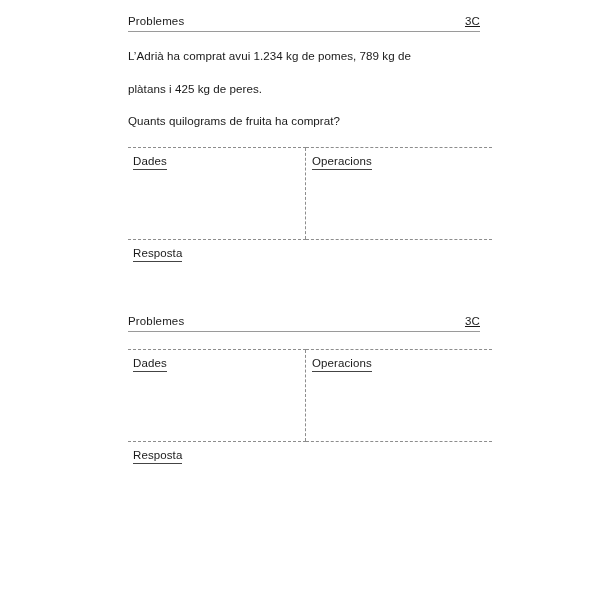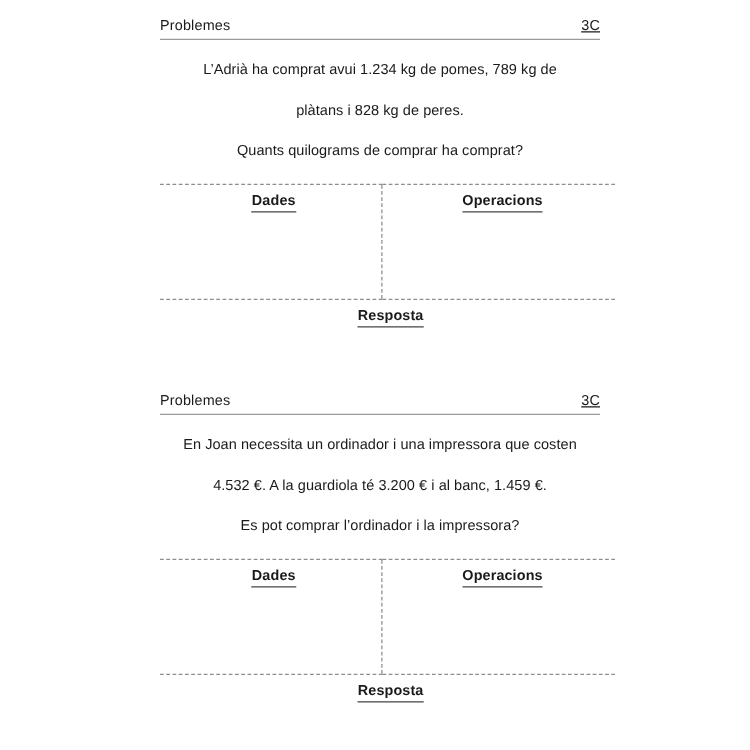--- a/index.html
+++ b/index.html
@@ -13,21 +13,20 @@
     font-family: "Liberation Sans", sans-serif;
     color: #1a1a1a;
     overflow: hidden;
   }
 
   .page {
     width: 600px;
     height: 600px;
     position: relative;
     box-sizing: border-box;
-    text-align: center;
   }
 
   .block {
     position: absolute;
     left: 128px;
     width: 352px;
   }
 
   #block-1 { top: 14px; }
   #block-2 { top: 314px; }
@@ -74,21 +73,20 @@
     vertical-align: top;
   }
 
   .cell-label {
     font-size: 11.5px;
     line-height: 15px;
     display: inline-block;
     border-bottom: 1px solid #444444;
     padding-bottom: 0px;
     letter-spacing: 0.1px;
-    font-weight: bold;
   }
 
   .row-fields td {
     height: 88px;
     border-top: 1px dashed #8d8d8d;
     border-bottom: 1px dashed #8d8d8d;
     padding-top: 3px;
   }
   .cell-dades {
     width: 172px;
@@ -114,22 +112,22 @@
 
   <section class="block" id="block-1">
 
     <div class="worksheet-header">
       <span class="worksheet-title">Problemes</span>
       <span class="worksheet-code">3C</span>
     </div>
 
     <div class="statement">
       <div class="statement-line">L’Adrià ha comprat avui 1.234 kg de pomes, 789 kg de</div>
-      <div class="statement-line">plàtans i 828 kg de peres.</div>
-      <div class="statement-line">Quants quilograms de comprar ha comprat?</div>
+      <div class="statement-line">plàtans i 425 kg de peres.</div>
+      <div class="statement-line">Quants quilograms de fruita ha comprat?</div>
     </div>
 
     <table class="work-table">
       <tbody>
           <tr class="row-fields">
         <td class="cell-dades">
           <span class="cell-label">Dades</span>
           <div class="cell-content"></div>
         </td>
         <td class="cell-operacions">
@@ -148,25 +146,20 @@
 
   </section>
 
   <section class="block" id="block-2">
 
     <div class="worksheet-header">
       <span class="worksheet-title">Problemes</span>
       <span class="worksheet-code">3C</span>
     </div>
 
-    <div class="statement">
-      <div class="statement-line">En Joan necessita un ordinador i una impressora que costen</div>
-      <div class="statement-line">4.532 €. A la guardiola té 3.200 € i al banc, 1.459 €.</div>
-      <div class="statement-line">Es pot comprar l’ordinador i la impressora?</div>
-    </div>
 
     <table class="work-table">
       <tbody>
           <tr class="row-fields">
         <td class="cell-dades">
           <span class="cell-label">Dades</span>
           <div class="cell-content"></div>
         </td>
         <td class="cell-operacions">
           <span class="cell-label">Operacions</span>

